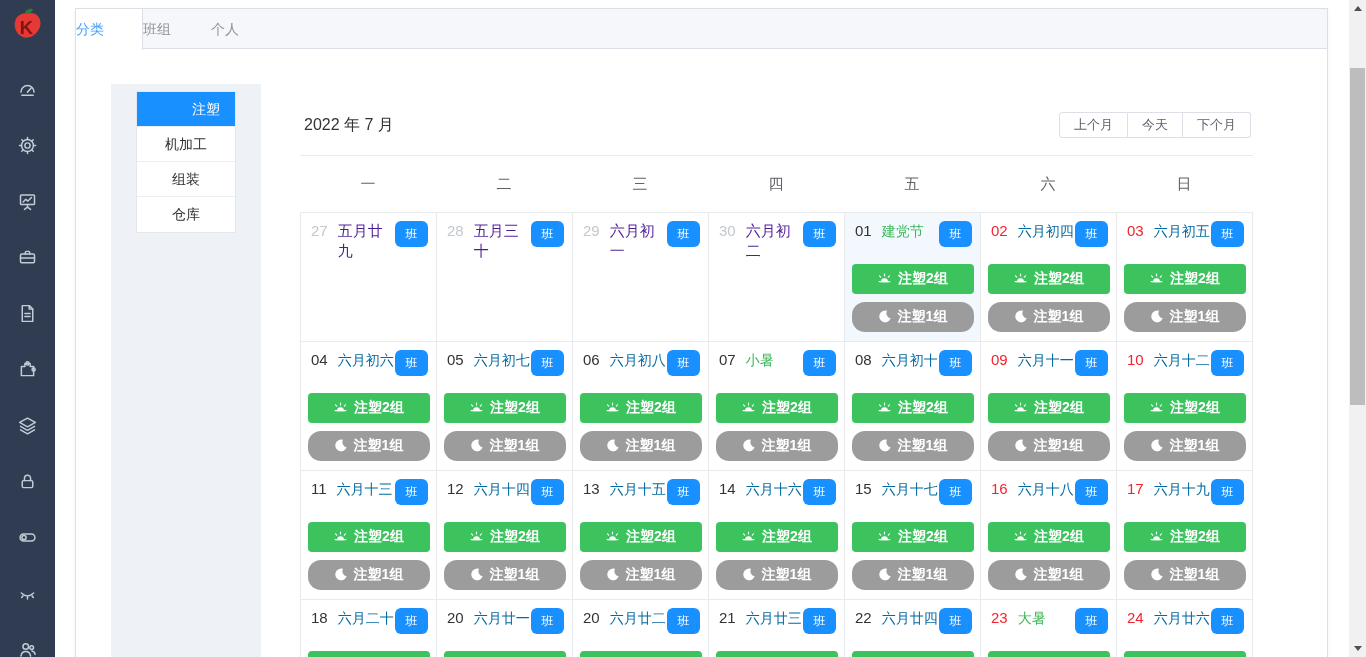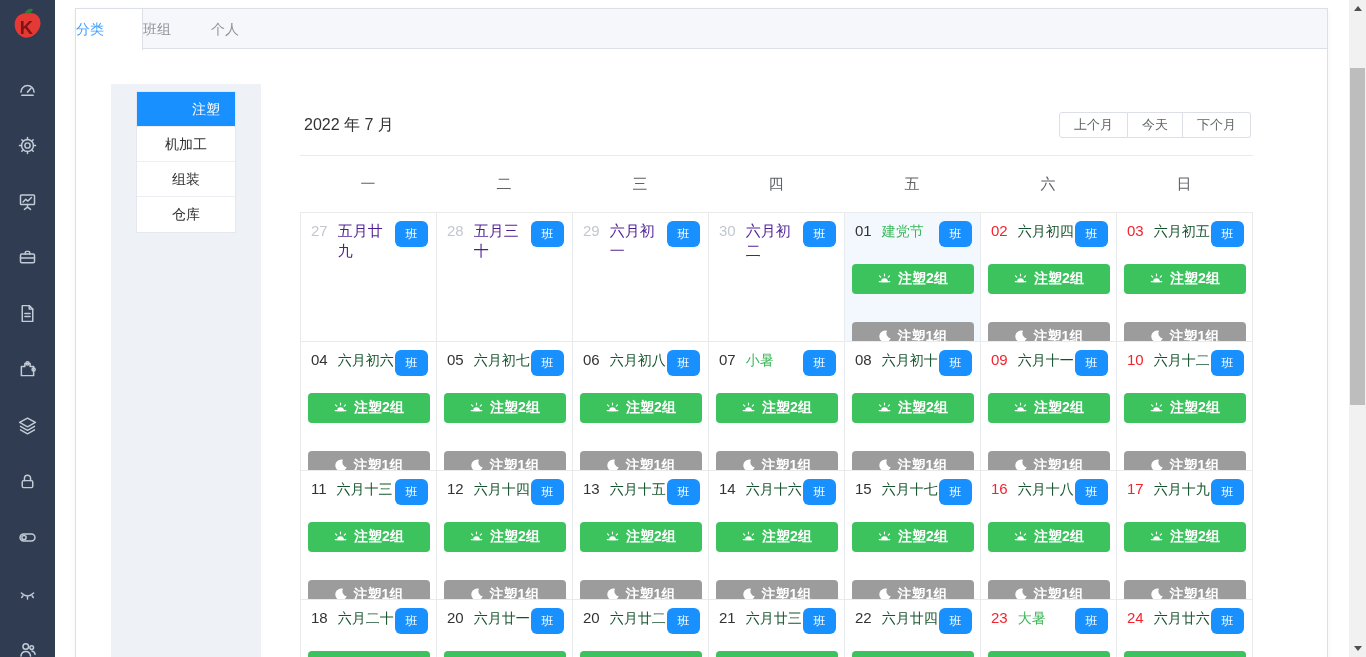--- a/index.html
+++ b/index.html
@@ -42,29 +42,29 @@
   .cal-weekdays { height:56px; display:grid; grid-template-columns:repeat(7,136px); }
   .wd { display:flex; align-items:center; justify-content:center; font-size:15px; color:#606266; }
   .cal-grid { display:grid; grid-template-columns:repeat(7,136px); grid-auto-rows:129px;
     border-top:1px solid #e8eaec; border-left:1px solid #e8eaec; }
   .cell { border-right:1px solid #e8eaec; border-bottom:1px solid #e8eaec; background:#fff; overflow:hidden; cursor:pointer; }
   .cell.today { background:var(--today-bg,#f2f8fe); }
   .cell-top { display:flex; align-items:flex-start; padding:8px 8px 0 10px; }
   .date { font-size:15px; color:#333; line-height:20px; }
   .cell.weekend .date { color:var(--red,#f5222d); }
   .cell.prev .date { color:#c3c8cf; }
-  .lunar { margin-left:10px; font-size:14px; color:#14532d; line-height:20px; white-space:nowrap; }
+  .lunar { margin-left:10px; font-size:14px; color:#0369a1; line-height:20px; white-space:nowrap; }
   .cell.prev .lunar { font-size:15px; color:#4c1d95; width:50px; white-space:normal; }
   .lunar.festival { color:var(--festival,#3ab757); }
   .badge { margin-left:auto; width:33px; height:26px; background:var(--primary,#1890ff); color:#fff;
     font-size:12px; border-radius:6px; display:flex; align-items:center; justify-content:center; flex:none; cursor:pointer; }
   .shift { display:flex; align-items:center; justify-content:center; gap:6px; width:122px; height:30px;
     margin:17px auto 0; border:none; border-radius:4px; color:#fff; font-size:14px; font-weight:bold;
     font-family:inherit; cursor:pointer; }
-  .shift.night { margin-top:28px; }
+  .shift.night { margin-top:8px;border-radius:13px; }
   .shift.day { background:var(--green,#3cc35e); }
   .shift.night { background:var(--gray-btn,#9c9c9c); }
   .shift svg { stroke:#fff; fill:none; stroke-width:1.8; stroke-linecap:round; }
 
   
   .scrollbar { position:absolute; right:0; top:0; width:17px; height:657px; background:#f1f1f1; z-index:9; }
   .sb-arrow { position:absolute; left:0; width:17px; height:17px; display:flex; align-items:center; justify-content:center; cursor:pointer; }
   .sb-arrow.up { top:0; } .sb-arrow.down { bottom:0; }
   .tri-up { width:0; height:0; border-left:4px solid transparent; border-right:4px solid transparent; border-bottom:5px solid #505050; }
   .tri-down { width:0; height:0; border-left:4px solid transparent; border-right:4px solid transparent; border-top:5px solid #505050; }

